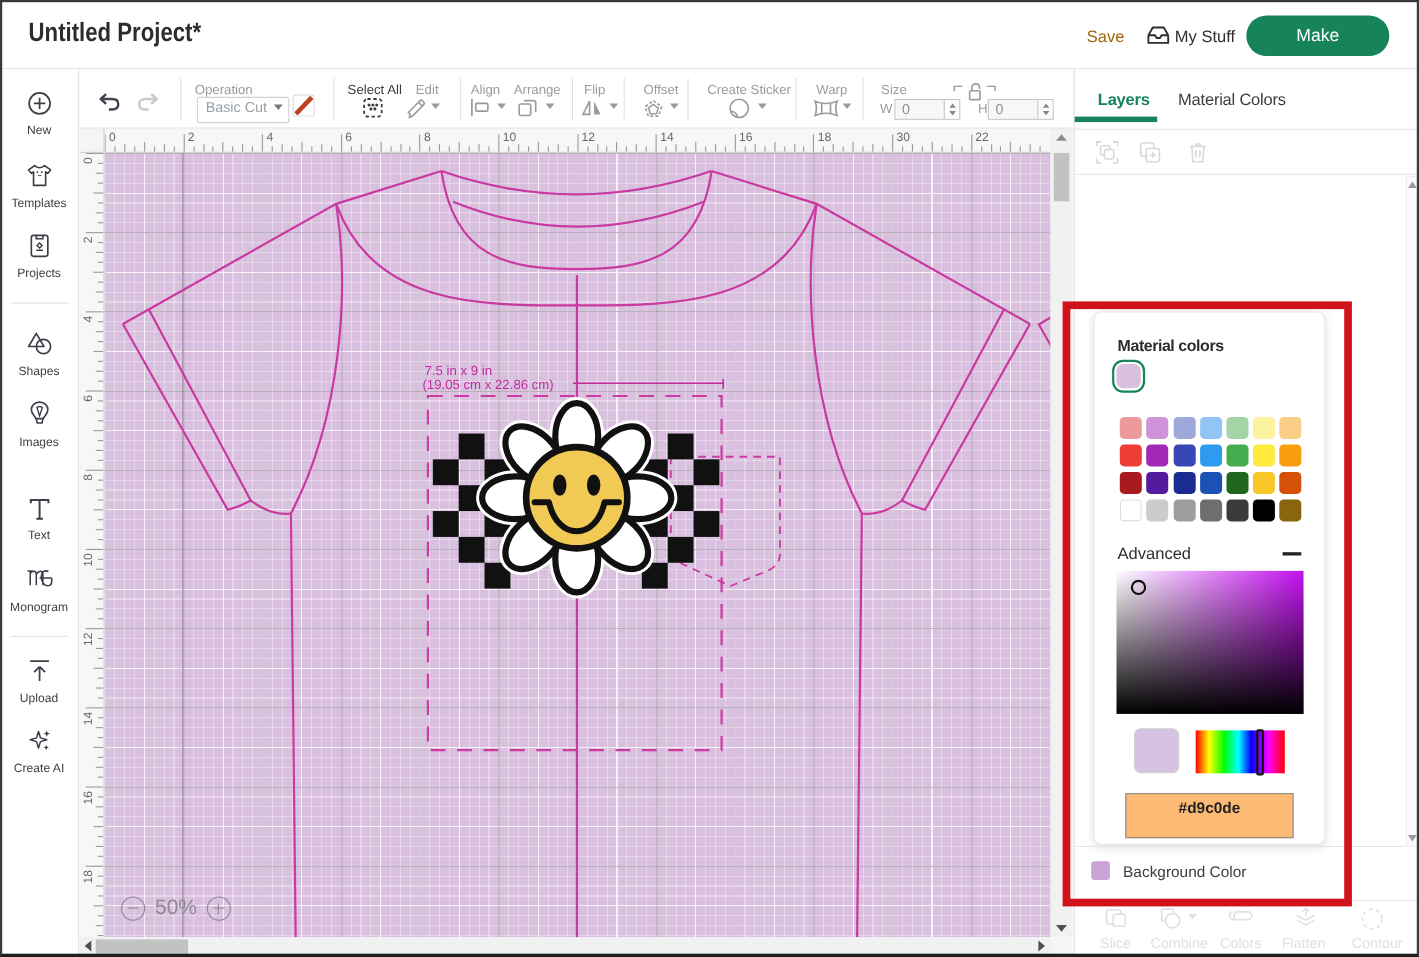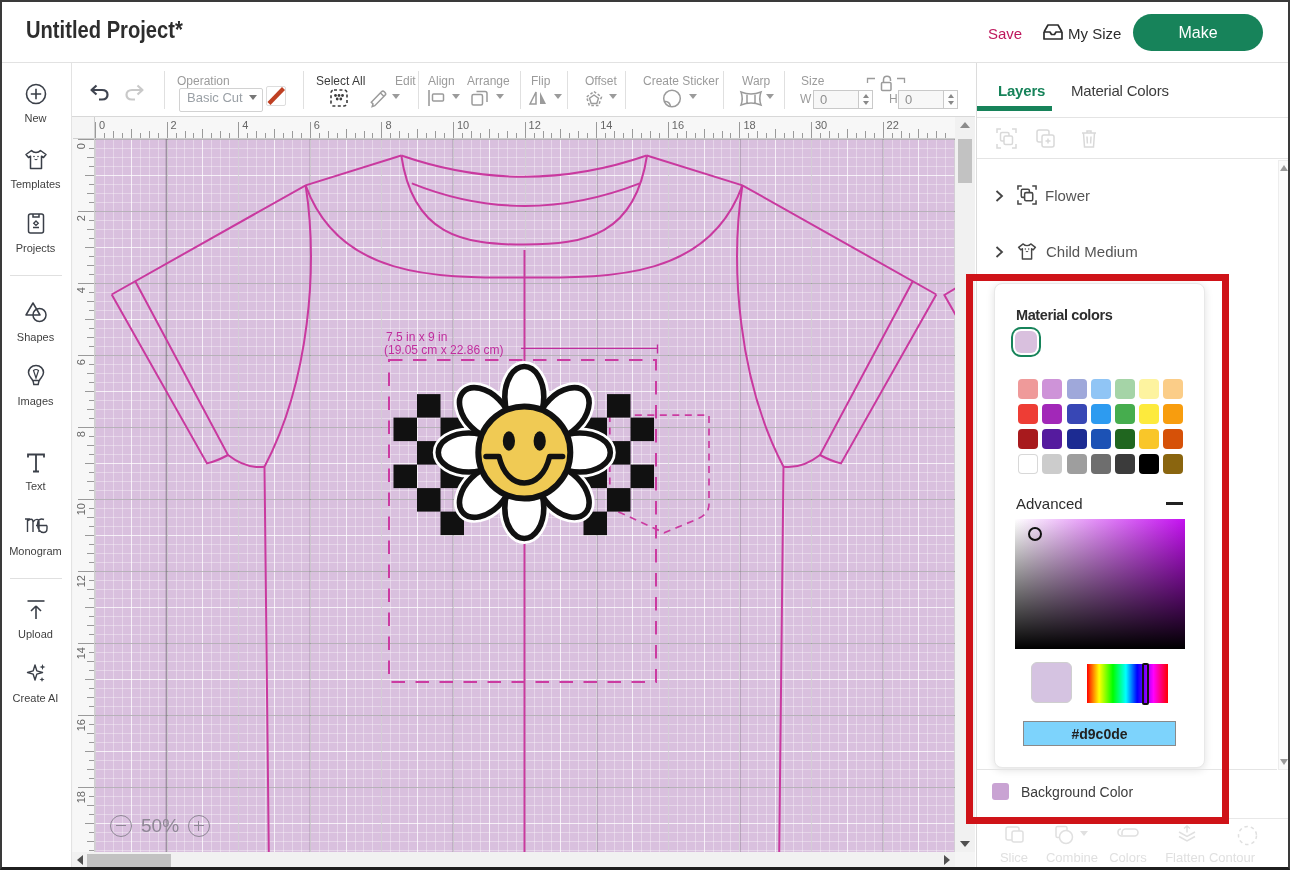--- a/index.html
+++ b/index.html
@@ -6,21 +6,21 @@
 html,body { width:1290px; height:870px; overflow:hidden; }
 body { font-family:"Liberation Sans", sans-serif; background:#fff; position:relative; }
 .abs { position:absolute; }
 
 
 #frame { position:absolute; left:0; top:0; width:1290px; height:870px; border:2px solid #3a3a3a; border-bottom:3px solid #1f1f1f; pointer-events:none; z-index:99; }
 
 
 #header { position:absolute; left:0; top:0; width:1290px; height:63px; background:#fff; border-bottom:1px solid #e2e2e2; }
 #title { position:absolute; left:26px; top:16px; font-size:24px; font-weight:bold; color:#2d2d2d; transform:scaleX(0.84); transform-origin:0 0; white-space:nowrap; }
-#save { position:absolute; left:988px; top:25px; font-size:15px; color:#be185d; }
+#save { position:absolute; left:988px; top:25px; font-size:15px; color:#a16207; }
 #mystuff { position:absolute; left:1068px; top:25px; font-size:15px; color:#2d2d2d; }
 #makebtn { position:absolute; left:1133px; top:14px; width:130px; height:37px; background:#17835a; border-radius:19px; color:#fff; font-size:16px; font-weight:normal; text-align:center; line-height:37px; }
 
 
 #toolbar { position:absolute; left:72px; top:63px; width:903px; height:54px; background:#fff; border-bottom:1px solid #d8d8d8; }
 .tsep { position:absolute; top:8px; height:38px; width:1px; background:#e0e0e0; }
 .tlabel { position:absolute; top:11px; font-size:12px; color:#9b9b9b; }
 .tlabel.dark { color:#3c3c3c; }
 
 
@@ -73,40 +73,40 @@
 .sw { position:absolute; width:20px; height:20px; border-radius:4px; }
 #advlbl { position:absolute; left:21px; top:211px; font-size:15px; color:#2d2d2d; }
 #advmin { position:absolute; left:171px; top:218px; width:17px; height:2.5px; background:#222; }
 #sv { position:absolute; left:20px; top:235px; width:170px; height:130px;
   background:linear-gradient(to bottom, rgba(0,0,0,0) 0%, #000 100%), linear-gradient(to right, #fff 0%, #c411f0 100%); }
 #svpick { position:absolute; left:13px; top:8px; width:14px; height:14px; border:2.5px solid #111; border-radius:50%; }
 #cursw { position:absolute; left:36px; top:378px; width:41px; height:41px; background:#d5c3e1; border:1px solid #cfcfcf; border-radius:6px; }
 #hue { position:absolute; left:92px; top:380px; width:81px; height:39px;
   background:linear-gradient(to right, #f00 0%, #ff0 15%, #0f0 32%, #0ff 48%, #00f 62%, #f0f 82%, #f00 100%); }
 #huemark { position:absolute; left:55px; top:-1.5px; width:7px; height:42px; border:2px solid #111; border-radius:2px; background:transparent; }
-#hexbox { position:absolute; left:28px; top:437px; width:153px; height:25px; border:1px solid #8a8a8a; background:#7dd3fc; text-align:center; font-size:14px; font-weight:bold; color:#222; line-height:24px; }
+#hexbox { position:absolute; left:28px; top:437px; width:153px; height:41px; border:1px solid #8a8a8a; background:#fdba74; text-align:center; font-size:14px; font-weight:bold; color:#222; line-height:24px; }
 #bgrow { position:absolute; left:0; top:706px; width:300px; height:42px; border-top:1px solid #e4e4e4; }
 #bgsw { position:absolute; left:15px; top:13px; width:17px; height:17px; background:#c9a3d3; border-radius:3px; }
 #bglbl { position:absolute; left:44px; top:14px; font-size:14px; color:#3c3c3c; }
 #btoolbar { position:absolute; left:0; top:755px; width:314px; height:52px; border-top:1px solid #e8e8e8; color:#dcdcdc; }
 .btool { position:absolute; top:2px; text-align:center; font-size:13px; color:#e0e0e0; }
 
 
 #redbox { position:absolute; left:966px; top:274px; width:263px; height:550px; border:7px solid #cf1318; z-index:50; }
 </style>
 </head>
 <body>
 
 <div id="header">
   <div id="title">Untitled Project*</div>
   <div id="save">Save</div>
   <svg class="abs" style="left:1042px;top:23px" width="22" height="19" viewBox="0 0 22 19">
       <path d="M2,9 L2,16 L20,16 L20,9 M2,9 L6,2 L16,2 L20,9 M2,9 L8,9 L9.5,11.5 L12.5,11.5 L14,9 L20,9" fill="none" stroke="#2d2d2d" stroke-width="1.7" stroke-linejoin="round"></path>
     </svg>
-  <div id="mystuff">My Size</div>
+  <div id="mystuff">My Stuff</div>
   <div id="makebtn">Make</div>
 </div>
 
 <div id="toolbar">
   <svg class="abs" style="left:17px;top:21px" width="21" height="17" viewBox="0 0 21 17">
       <path d="M7.5,1.5 L2.5,6 L7.5,10.5 M2.5,6 L13,6 C16.5,6 18.5,8 18.5,10.8 C18.5,13.6 16.5,15.5 13,15.5 L10,15.5" fill="none" stroke="#3f4450" stroke-width="2.2" stroke-linejoin="round"></path>
     </svg>
   <svg class="abs" style="left:52px;top:21px" width="21" height="17" viewBox="0 0 21 17">
       <path d="M13.5,1.5 L18.5,6 L13.5,10.5 M18.5,6 L8,6 C4.5,6 2.5,8 2.5,10.8 C2.5,13.6 4.5,15.5 8,15.5 L11,15.5" fill="none" stroke="#c9c9c9" stroke-width="2.2" stroke-linejoin="round"></path>
     </svg>
@@ -119,21 +119,21 @@
   <div class="tsep" style="left:231px"></div>
   <div class="tlabel dark" style="left:244px">Select All</div>
   <svg class="abs" style="left:257px;top:25px" width="20" height="20" viewBox="0 0 20 20">
       <rect x="2" y="2" width="16" height="16" rx="3" fill="none" stroke="#3c3c3c" stroke-width="1.6" stroke-dasharray="3,2.4"></rect>
       <circle cx="6.5" cy="7.5" r="1.4" fill="#3c3c3c"></circle>
       <circle cx="10" cy="7.5" r="1.4" fill="#3c3c3c"></circle>
       <circle cx="13.5" cy="7.5" r="1.4" fill="#3c3c3c"></circle>
       <circle cx="8.2" cy="11" r="1.4" fill="#3c3c3c"></circle>
       <circle cx="11.8" cy="11" r="1.4" fill="#3c3c3c"></circle>
     </svg>
-  <div class="tlabel" style="left:323px">Edit</div>
+  <div class="tlabel" style="left:306px">Edit</div>
   <svg class="abs" style="left:297px;top:26px" width="20" height="19" viewBox="0 0 20 19">
       <path d="M4,15 L3.2,17.5 L5.8,16.7 L16,6.3 C16.8,5.5 16.8,4.3 16,3.5 L15.3,2.8 C14.5,2 13.3,2 12.5,2.8 L2.3,13.2 Z M11.5,4 L14.8,7.3" fill="none" stroke="#9b9b9b" stroke-width="1.5"></path>
     </svg>
   <span class="abs" style="left:320px;top:31px;width:0;height:0;border-left:4px solid transparent;border-right:4px solid transparent;border-top:5px solid #9b9b9b;"></span>
   <div class="tsep" style="left:346px"></div>
   <div class="tlabel" style="left:356px">Align</div>
   <svg class="abs" style="left:355px;top:27px" width="20" height="16" viewBox="0 0 20 16">
       <path d="M2,0 L2,16" stroke="#9b9b9b" stroke-width="1.6"></path>
       <rect x="5.5" y="4" width="11" height="7" rx="1" fill="none" stroke="#9b9b9b" stroke-width="1.5"></rect>
     </svg>
@@ -582,45 +582,20 @@
           <path d="M13,10.5 L13,15.5 M10.5,13 L15.5,13"></path>
         </g>
       </svg>
     <svg class="abs" style="left:102px;top:10px" width="20" height="21" viewBox="0 0 20 21">
         <g fill="none" stroke="#d9d9d9" stroke-width="1.5">
           <path d="M3,5 L17,5 M8,5 L8,3 L12,3 L12,5 M4.5,5 L5.5,19 L14.5,19 L15.5,5"></path>
           <path d="M8,8.5 L8.4,15.5 M12,8.5 L11.6,15.5"></path>
         </g>
       </svg>
   </div>
-  <div class="lrow" id="row-flower" style="top:122px;">
-    <svg class="abs" style="left:17px;top:4px" width="10" height="14" viewBox="0 0 10 14">
-        <path d="M2.5,2 L8,7 L2.5,12" fill="none" stroke="#444" stroke-width="1.8"></path>
-      </svg>
-    <svg class="abs" style="left:40px;top:0px" width="20" height="20" viewBox="0 0 21 21">
-        <g fill="none" stroke="#464646" stroke-width="1.6">
-          <path d="M1,5 L1,1 L5,1 M16,1 L20,1 L20,5 M20,16 L20,20 L16,20 M5,20 L1,20 L1,16"></path>
-          <rect x="4.5" y="4.5" width="8.5" height="8.5" rx="1.5"></rect>
-          <rect x="8" y="8" width="8.5" height="8.5" rx="1.5" fill="#fff"></rect>
-        </g>
-      </svg>
-    <span class="abs" style="left:68px;top:2px;">Flower</span>
-  </div>
-  <div class="lrow" id="row-child" style="top:178px;">
-    <svg class="abs" style="left:17px;top:4px" width="10" height="14" viewBox="0 0 10 14">
-        <path d="M2.5,2 L8,7 L2.5,12" fill="none" stroke="#444" stroke-width="1.8"></path>
-      </svg>
-    <svg class="abs" style="left:39px;top:0px" width="22" height="21" viewBox="0 0 26 25">
-        <path d="M8.5,3.5 L3,7.5 L5.5,10.5 L7.5,9.2 L7.5,21.5 L18.5,21.5 L18.5,9.2 L20.5,10.5 L23,7.5 L17.5,3.5 C16.5,4.7 15,5.5 13,5.5 C11,5.5 9.5,4.7 8.5,3.5 Z" fill="none" stroke="#464646" stroke-width="1.7" stroke-linejoin="round"></path>
-        <circle cx="11" cy="9.5" r="0.9" fill="#464646"></circle>
-        <circle cx="15" cy="9.5" r="0.9" fill="#464646"></circle>
-        <path d="M11.5,12.2 Q13,13.5 14.5,12.2" fill="none" stroke="#464646" stroke-width="1.1"></path>
-      </svg>
-    <span class="abs" style="left:69px;top:2px;">Child Medium</span>
-  </div>
   <div id="panelscroll">
     <span style="position:absolute;left:1px;top:4px;width:0;height:0;border-left:4.5px solid transparent;border-right:4.5px solid transparent;border-bottom:6px solid #9b9b9b;"></span>
     <span style="position:absolute;left:1px;bottom:4px;width:0;height:0;border-left:4.5px solid transparent;border-right:4.5px solid transparent;border-top:6px solid #9b9b9b;"></span>
   </div>
   <div id="popup">
     <h3>Material colors</h3>
     <div id="selswatch"></div>
     <div id="swgrid">
     <div class="sw" style="left:23px;top:95px;background:#ef9a9a"></div>
     <div class="sw" style="left:47px;top:95px;background:#ce93d8"></div>
@@ -689,18 +664,18 @@
     <svg class="abs" style="left:198px;top:5px" width="24" height="22" viewBox="0 0 24 22">
         <g fill="none" stroke="#e0e0e0" stroke-width="1.5">
           <path d="M4,8 L12,12.5 L20,8 M4,12.5 L12,17 L20,12.5"></path>
           <path d="M9,4.5 L12,2 L15,4.5 M12,2 L12,8.5"></path>
         </g>
       </svg>
     <div class="btool" style="left:177px;top:31px;width:62px;">Flatten</div>
     <svg class="abs" style="left:259px;top:5px" width="23" height="23" viewBox="0 0 23 23">
         <circle cx="11.5" cy="11.5" r="9" fill="none" stroke="#e0e0e0" stroke-width="1.5" stroke-dasharray="3.5,3"></circle>
       </svg>
-    <div class="btool" style="left:224px;top:31px;width:62px;">Contour</div>
+    <div class="btool" style="left:244px;top:31px;width:62px;">Contour</div>
   </div>
 </div>
 
 <div id="redbox"></div>
 <div id="frame"></div>
 
 </body></html>

